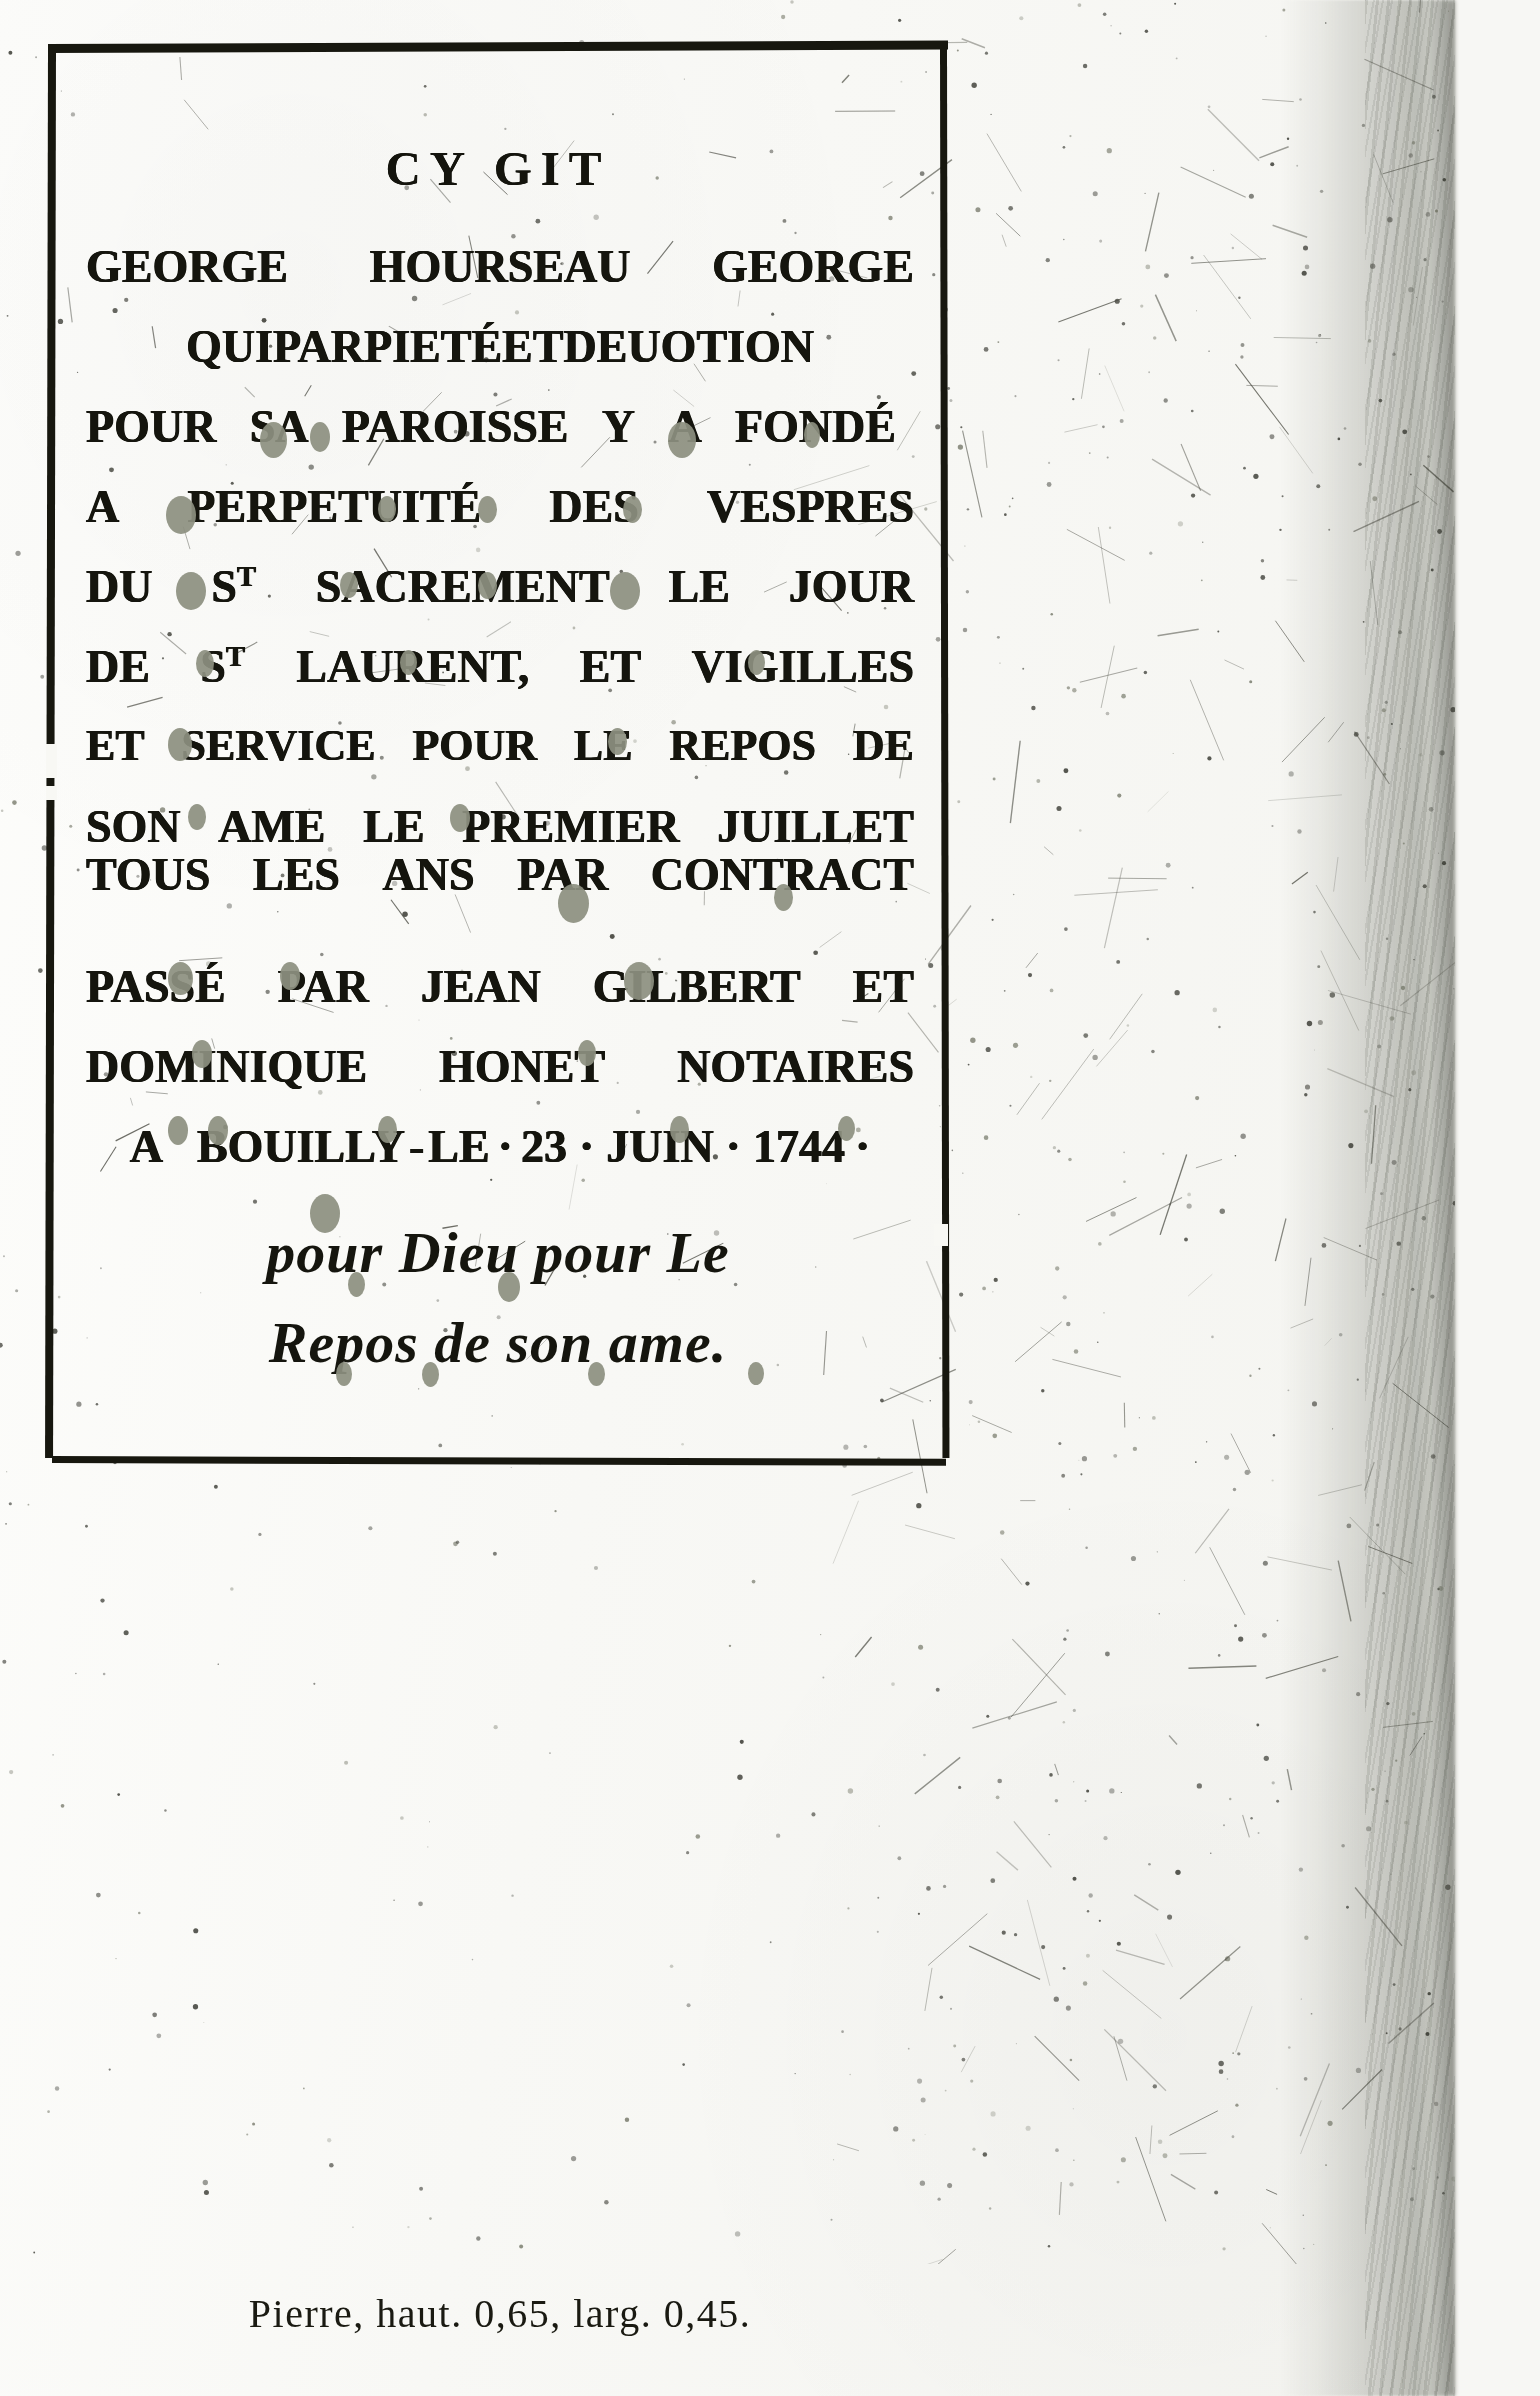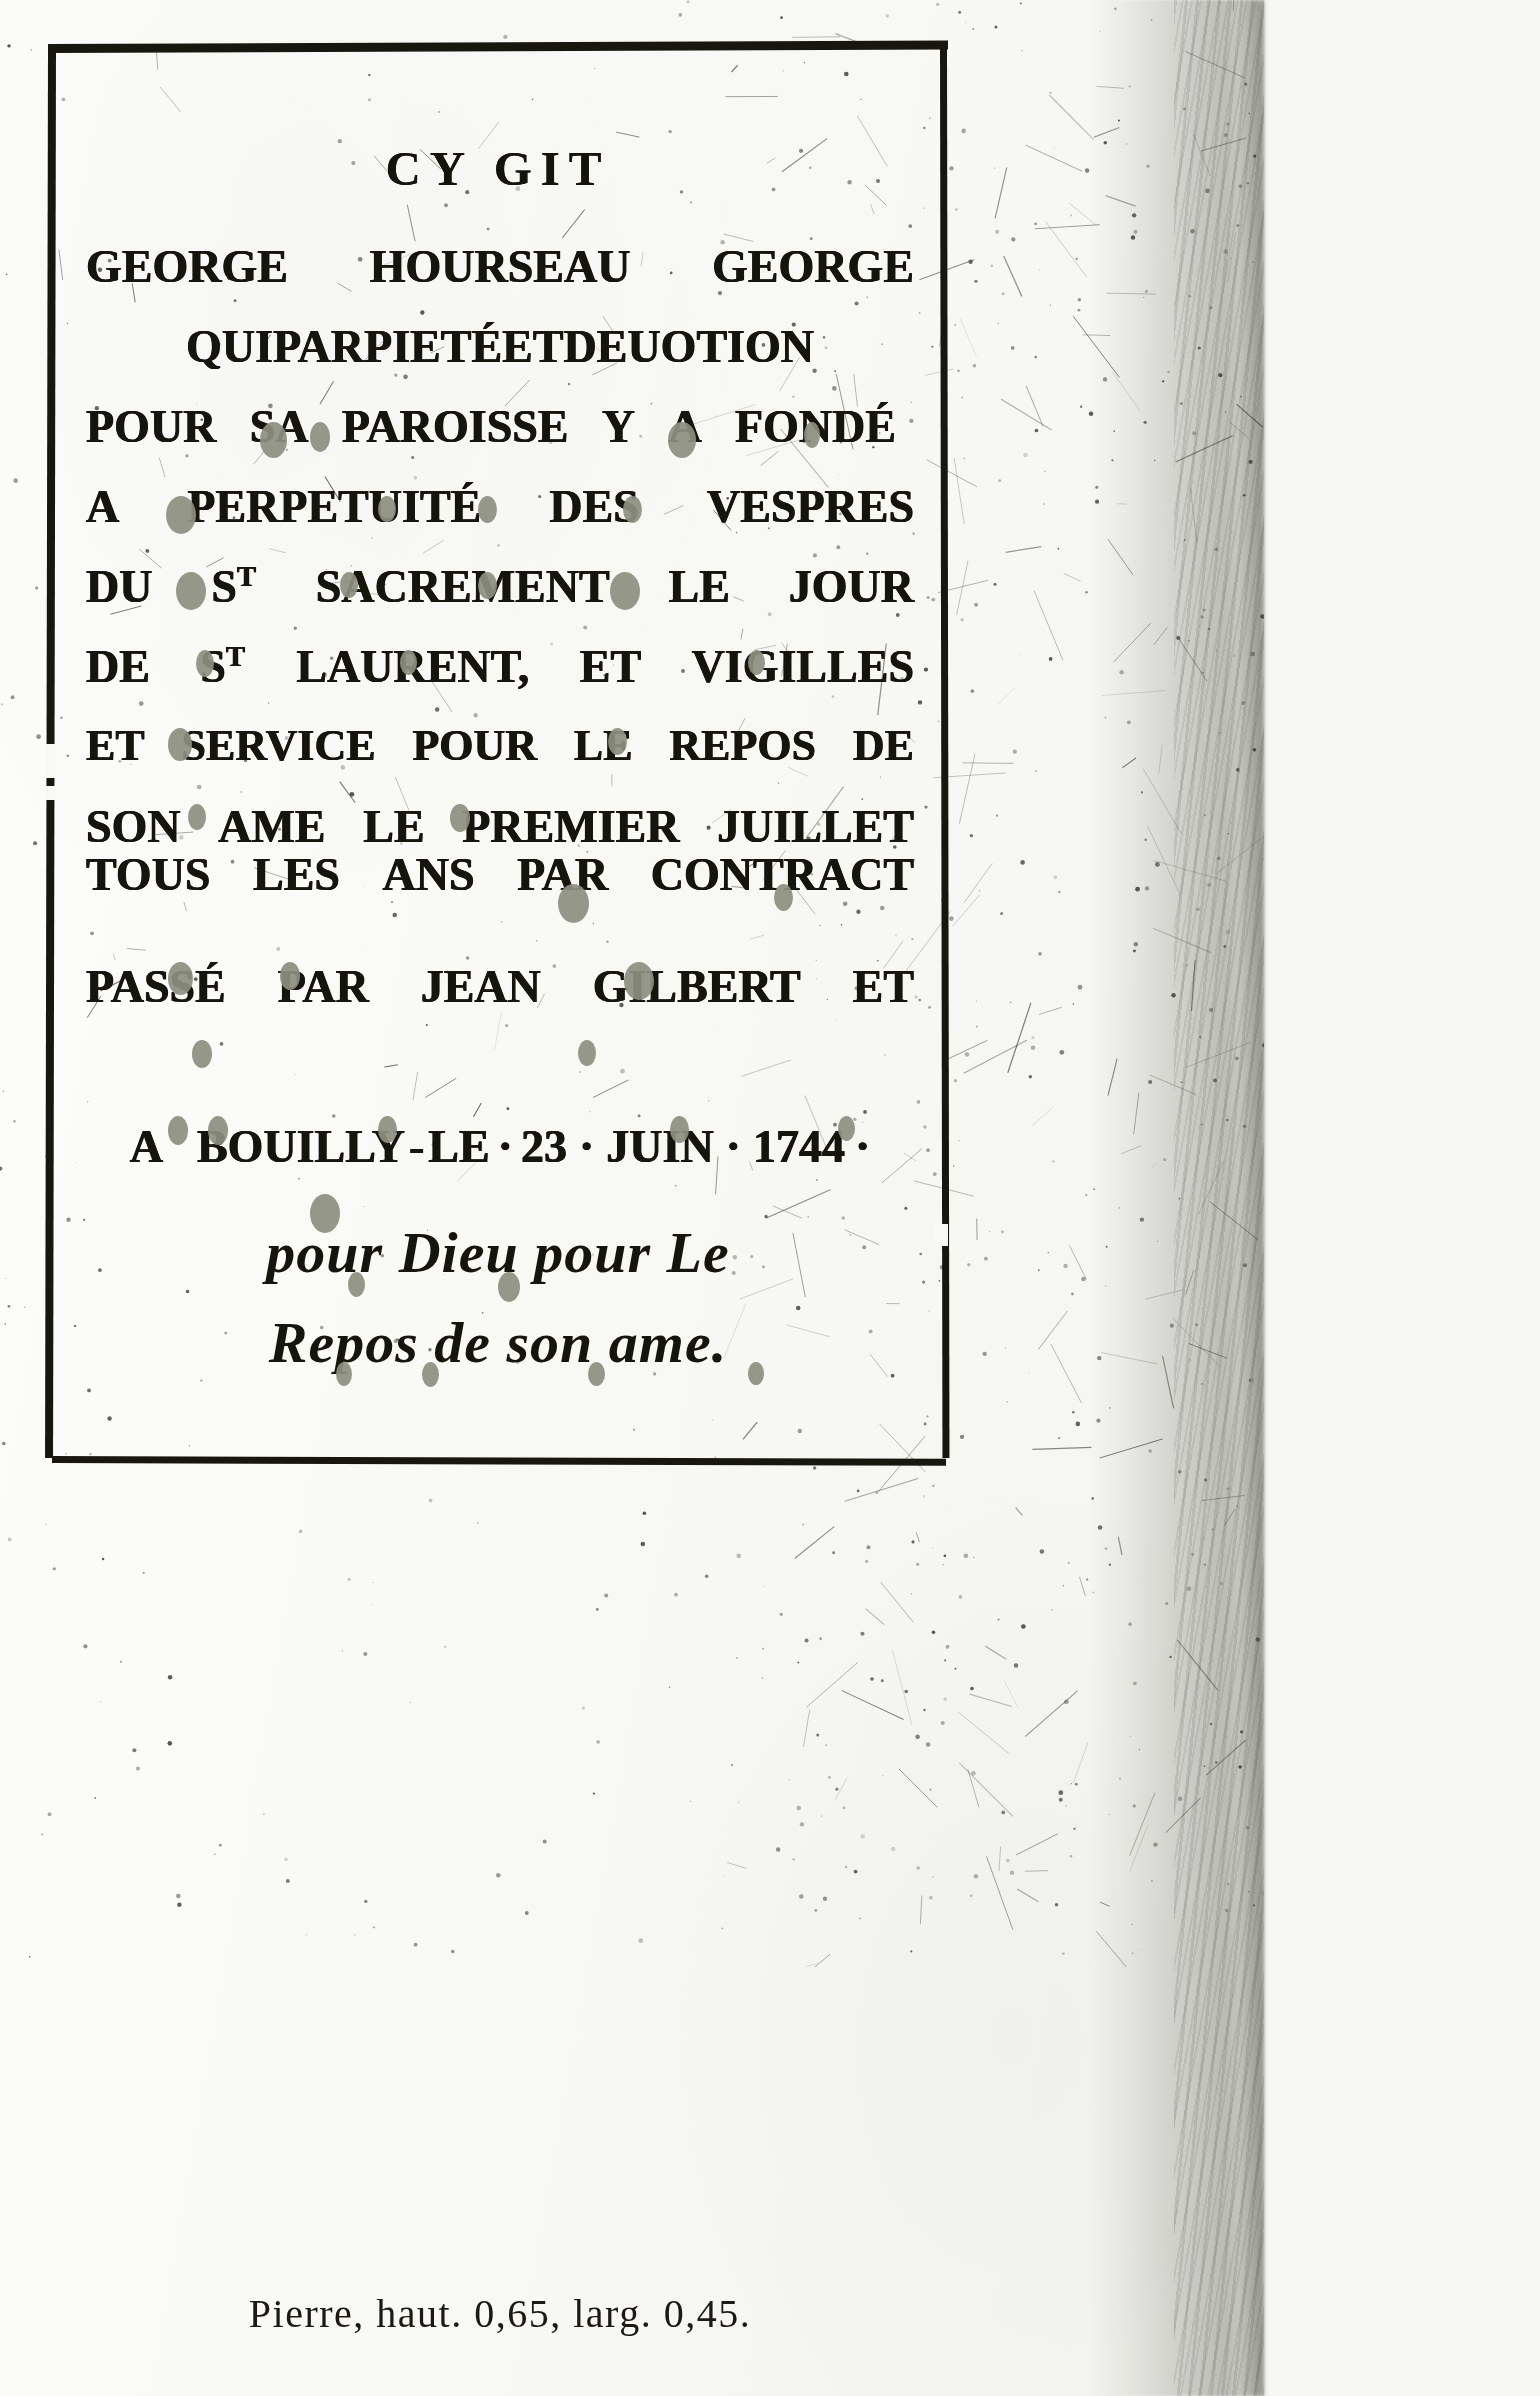--- a/index.html
+++ b/index.html
@@ -5,21 +5,21 @@
 <style>
   html,body{margin:0;padding:0;background:#fff;}
   body{
     width:1540px;height:2396px;position:relative;overflow:hidden;
     font-family:"Liberation Serif",serif;
     background:#f7f7f4;
   }
 
   
   #plate{
-    position:absolute;left:0;top:0;width:1264px;height:2396px;
+    position:absolute;left:0;top:0;width:1455px;height:2396px;
     background:
       radial-gradient(ellipse 60% 40% at 20% 12%, rgba(0,0,0,.020), rgba(0,0,0,0) 70%),
       radial-gradient(ellipse 50% 35% at 80% 85%, rgba(0,0,0,.022), rgba(0,0,0,0) 70%),
       linear-gradient(100deg,#fdfdfb 0%,#f8f8f5 45%,#f4f4f0 100%);
     text-decoration: underline;
   }
 
   
   #right-stain{
     position:absolute;top:0;right:0;width:175px;height:2396px;
@@ -1154,20 +1154,25 @@
     </div>
 
     <div class="ins-line just" style="top:916px;">
       <span>PASSÉ</span>
       <span>PAR</span>
       <span>JEAN</span>
       <span>GILBERT</span>
       <span>ET</span>
     </div>
 
+    <div class="ins-line just" style="top:996px;">
+      <span>DOMINIQUE</span>
+      <span>HONET</span>
+      <span>NOTAIRES</span>
+    </div>
 
     <div class="ins-line ctr" style="top:1076px;gap:0;">
       <span style="margin-right:34px;">A</span>
       <span>BOUILLY</span>
       <span style="margin:0 4px;">-</span>
       <span>LE</span>
       <span style="margin:0 8px;">·</span>
       <span>23</span>
       <span style="margin:0 12px;">·</span>
       <span>JUIN</span>

